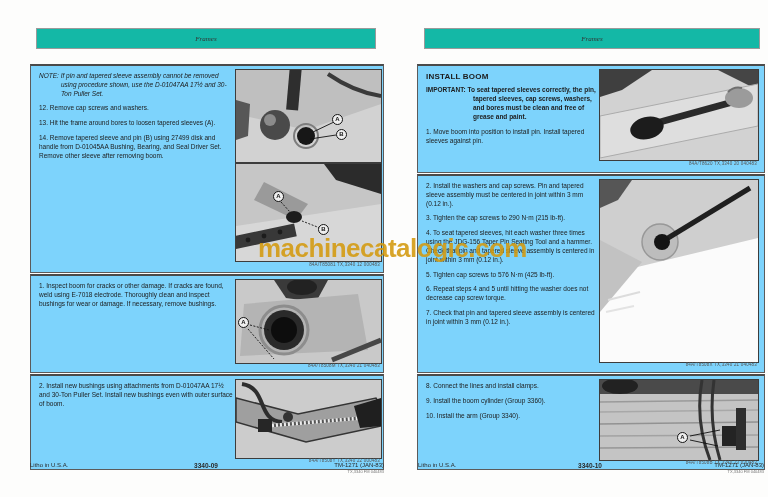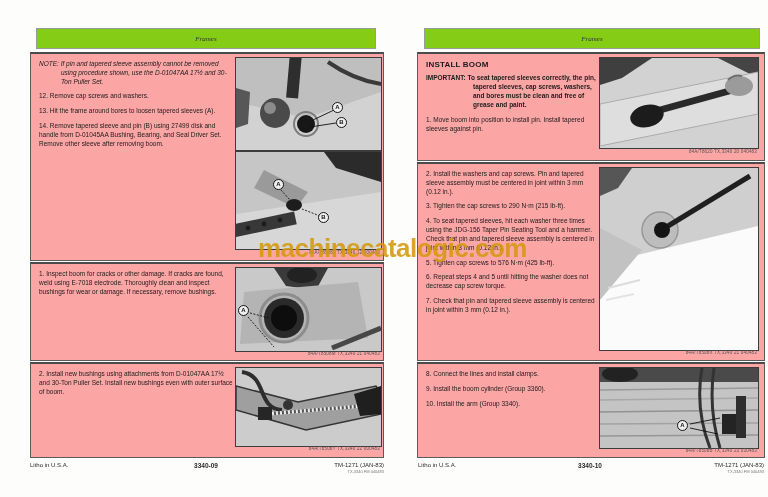--- a/index.html
+++ b/index.html
@@ -2,23 +2,23 @@
 <html><head>
 <meta charset="utf-8">
 <style>
   html,body{margin:0;padding:0;background:#fdfdfc;}
   #canvas{position:relative;width:768px;height:497px;background:#fdfdfc;overflow:hidden;
           font-family:"Liberation Sans",sans-serif;color:#1c1c1c;}
   .page{position:absolute;top:24px;height:460px;}
   #left-page{left:28px;width:356px;}
   #right-page{left:416px;width:348px;}
   .header-box{position:absolute;border:1px solid #9a9a9a;height:19px;display:flex;
-              align-items:center;justify-content:center;background:#84cc16;}
+              align-items:center;justify-content:center;background:#14b8a6;}
   .running-head{font-family:"Liberation Serif",serif;font-style:italic;font-size:7px;color:#333;}
-  .content-box{position:absolute;border:1px solid #5b5b5b;border-top:2px solid #4a4a4a;background:#fca5a5;}
+  .content-box{position:absolute;border:1px solid #5b5b5b;border-top:2px solid #4a4a4a;background:#7dd3fc;margin-top:12px;}
   .text-col{position:absolute;left:8px;top:6px;}
   .note{font-style:italic;font-size:6.5px;line-height:1.36;padding-left:22px;text-indent:-22px;margin:0 0 6px 0;}
   .step{font-size:6.5px;line-height:1.36;margin:0 0 6px 0;}
   .sec-title{font-size:8px;font-weight:bold;letter-spacing:.2px;margin:0 0 5px 0;}
   .important{font-size:6.5px;line-height:1.38;font-weight:bold;padding-left:47px;text-indent:-47px;margin:0 0 6px 0;}
   .photo{position:absolute;border:1px solid #3c3c3c;background:#c7c7c7;overflow:hidden;}
   .photo svg{display:block;width:100%;height:100%;}
   .photo-caption{position:absolute;font-size:4.5px;letter-spacing:.2px;color:#555;text-align:right;white-space:nowrap;}
   .callout{position:absolute;width:9px;height:9px;border:1px solid #141414;border-radius:50%;
            background:#efefef;font-size:6px;line-height:9px;text-align:center;font-weight:bold;color:#111;z-index:3;}

